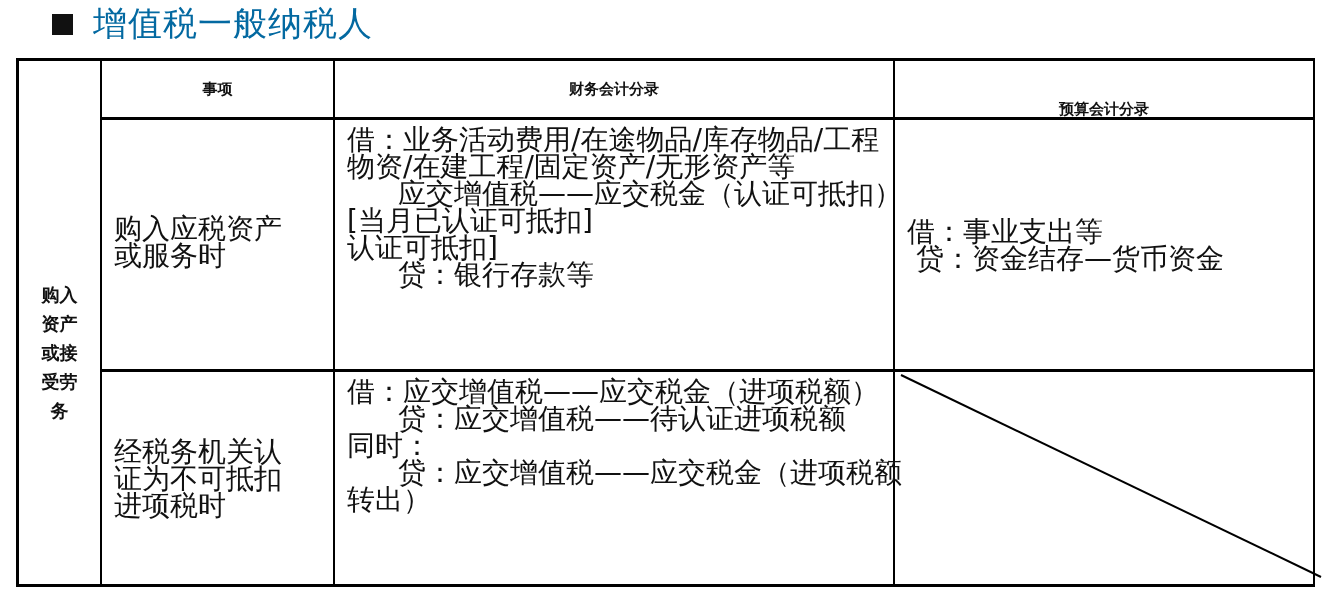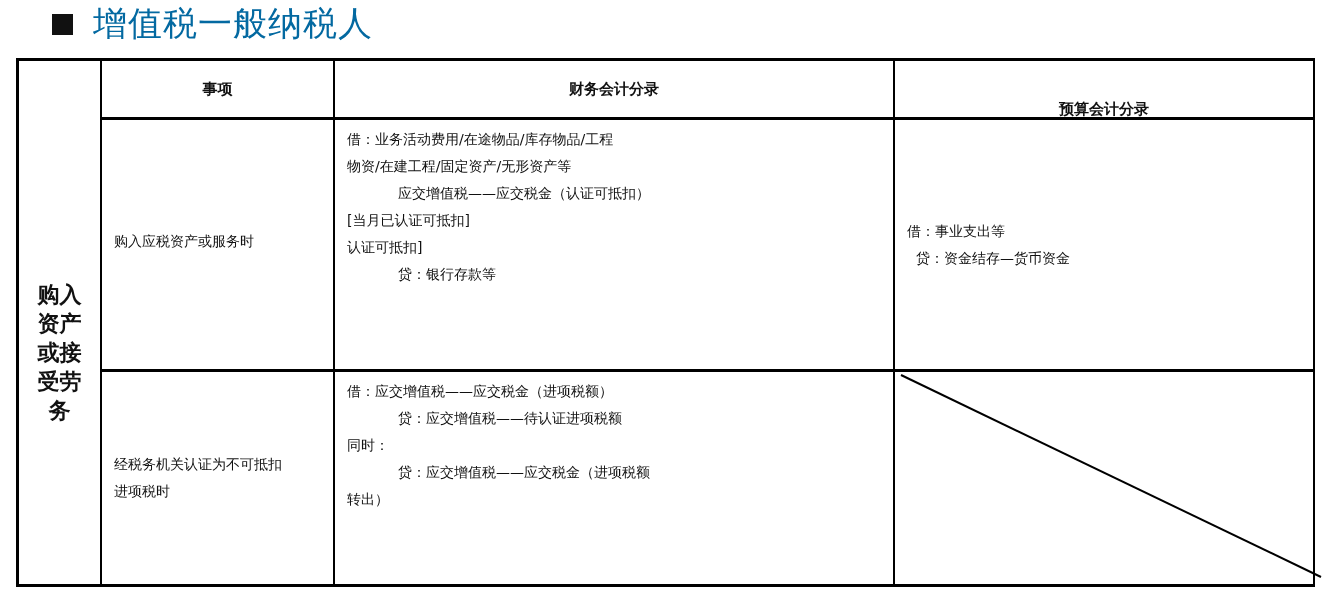--- a/index.html
+++ b/index.html
@@ -3,24 +3,24 @@
 <meta charset="utf-8">
 <style>
   html, body { margin:0; padding:0; background:#ffffff; }
   body { width:1325px; height:603px; position:relative; overflow:hidden;
          font-family:"DejaVu Sans","Liberation Sans",sans-serif; color:#111; }
   .title { position:absolute; left:52px; top:4px; height:40px; display:flex; align-items:center;
            font-size:34px; letter-spacing:1px; color:#0369a1; }
   .title .square { display:inline-block; width:21px; height:21px; background:#111; margin-right:20px; }
   .tbl { position:absolute; left:16px; top:58px; width:1299px; height:529px; }
   .line { position:absolute; background:#000; }
-  .cell { position:absolute; box-sizing:border-box; font-size:14px; line-height:27px; }
+  .cell { position:absolute; box-sizing:border-box; font-size:28px; line-height:27px; }
   .hdr { font-weight:bold; display:flex; align-items:center; justify-content:center; font-size:15px; }
   .vlabel { font-weight:bold; display:flex; align-items:center; justify-content:center; text-align:center;
-            font-size:22px; line-height:29px; }
+            font-size:18px; line-height:29px; }
   .vlabel span { display:block; width:48px; word-break:break-all; }
   .txt { padding-left:12px; padding-right:8px; }
   .ln { display:block; white-space:pre; }
   .ind { padding-left:51px; }
   .ind1 { padding-left:9px; }
   svg.diag { position:absolute; left:0; top:0; overflow:visible; }
 </style>
 </head>
 <body>
 

